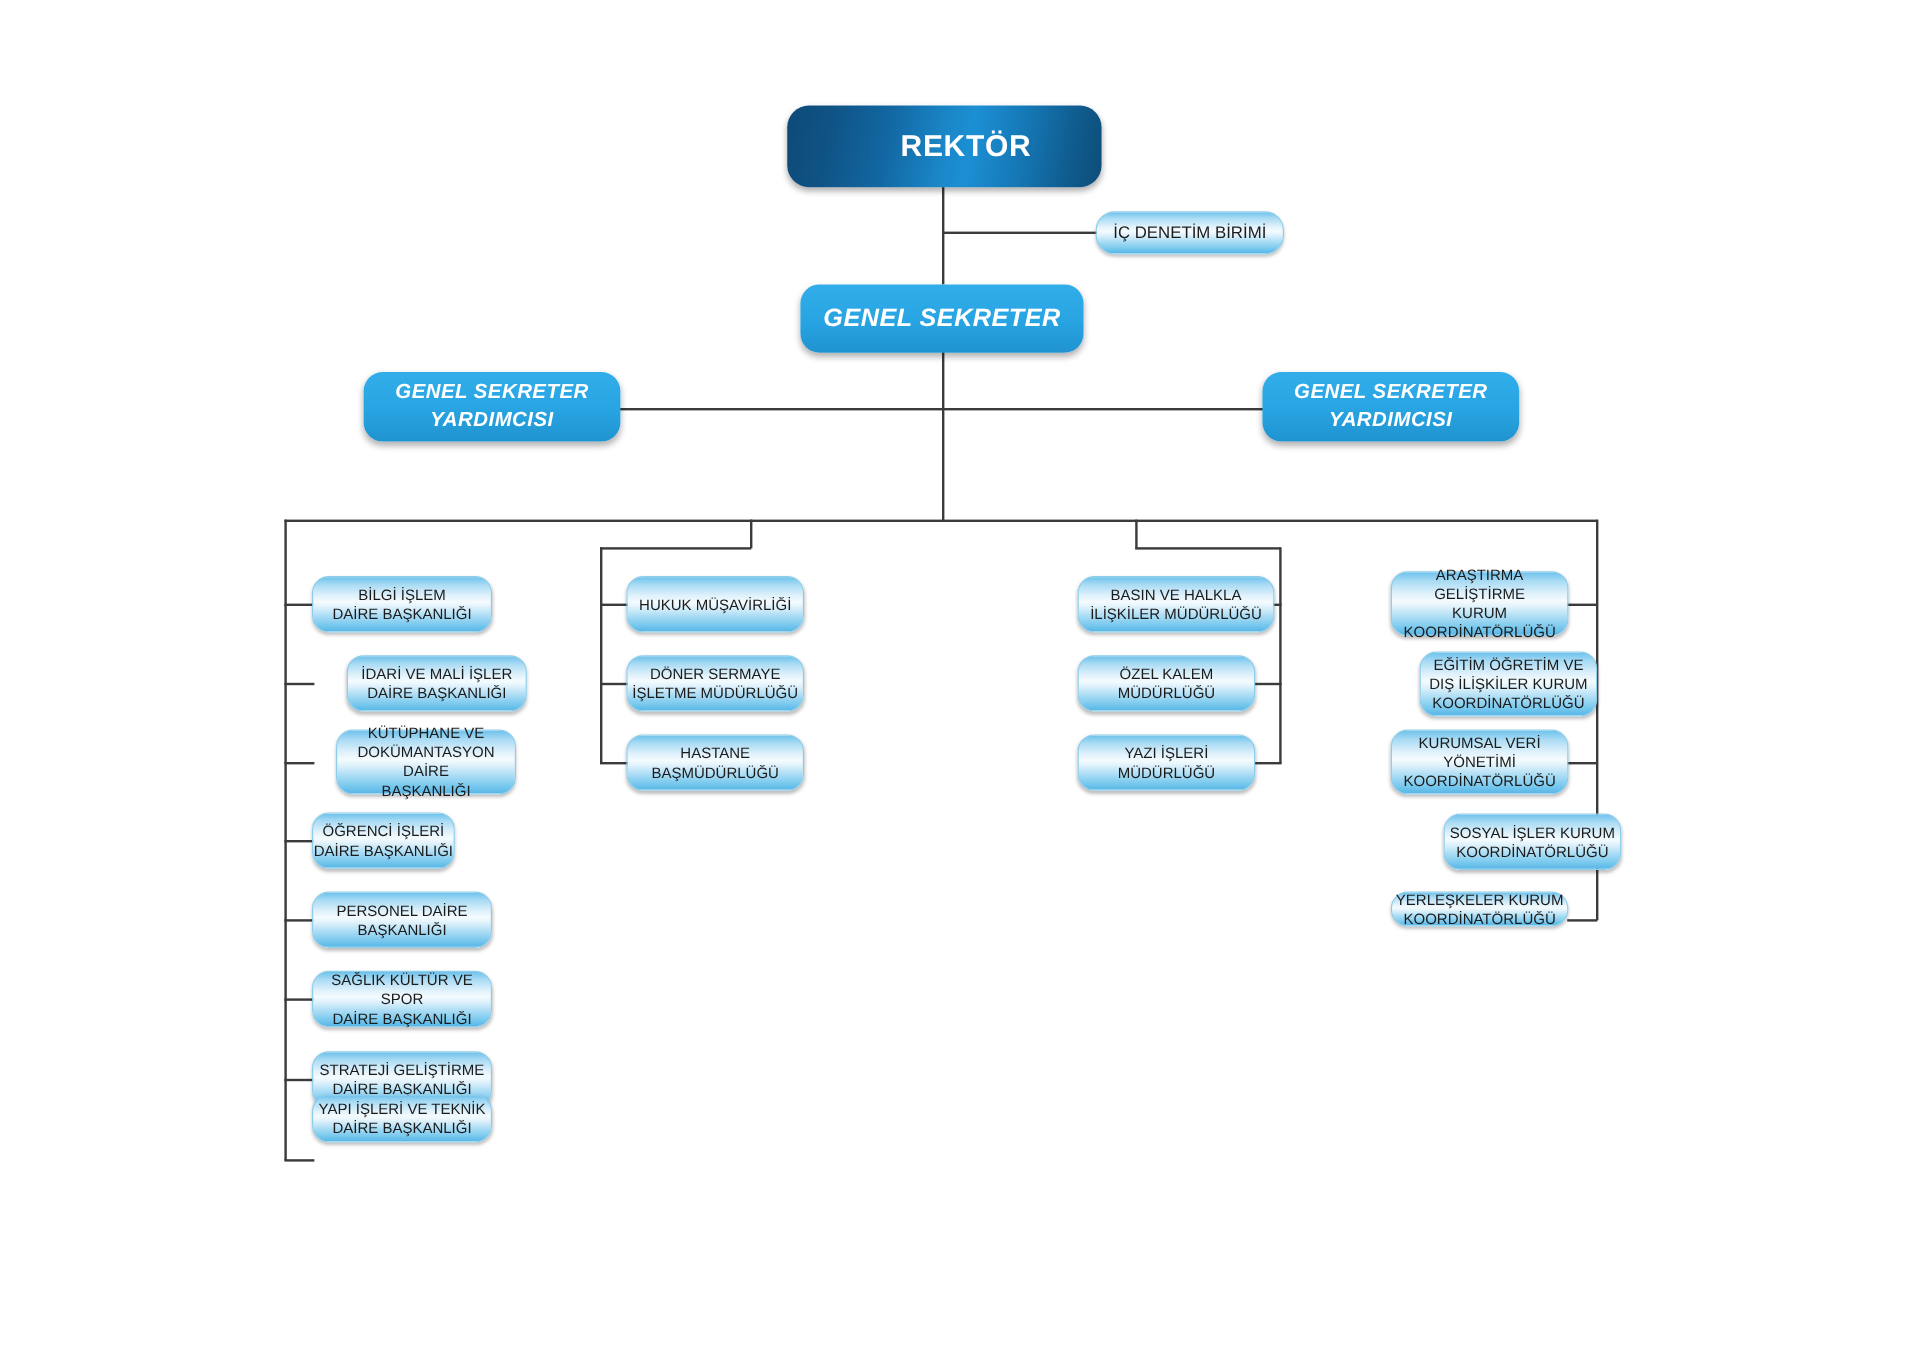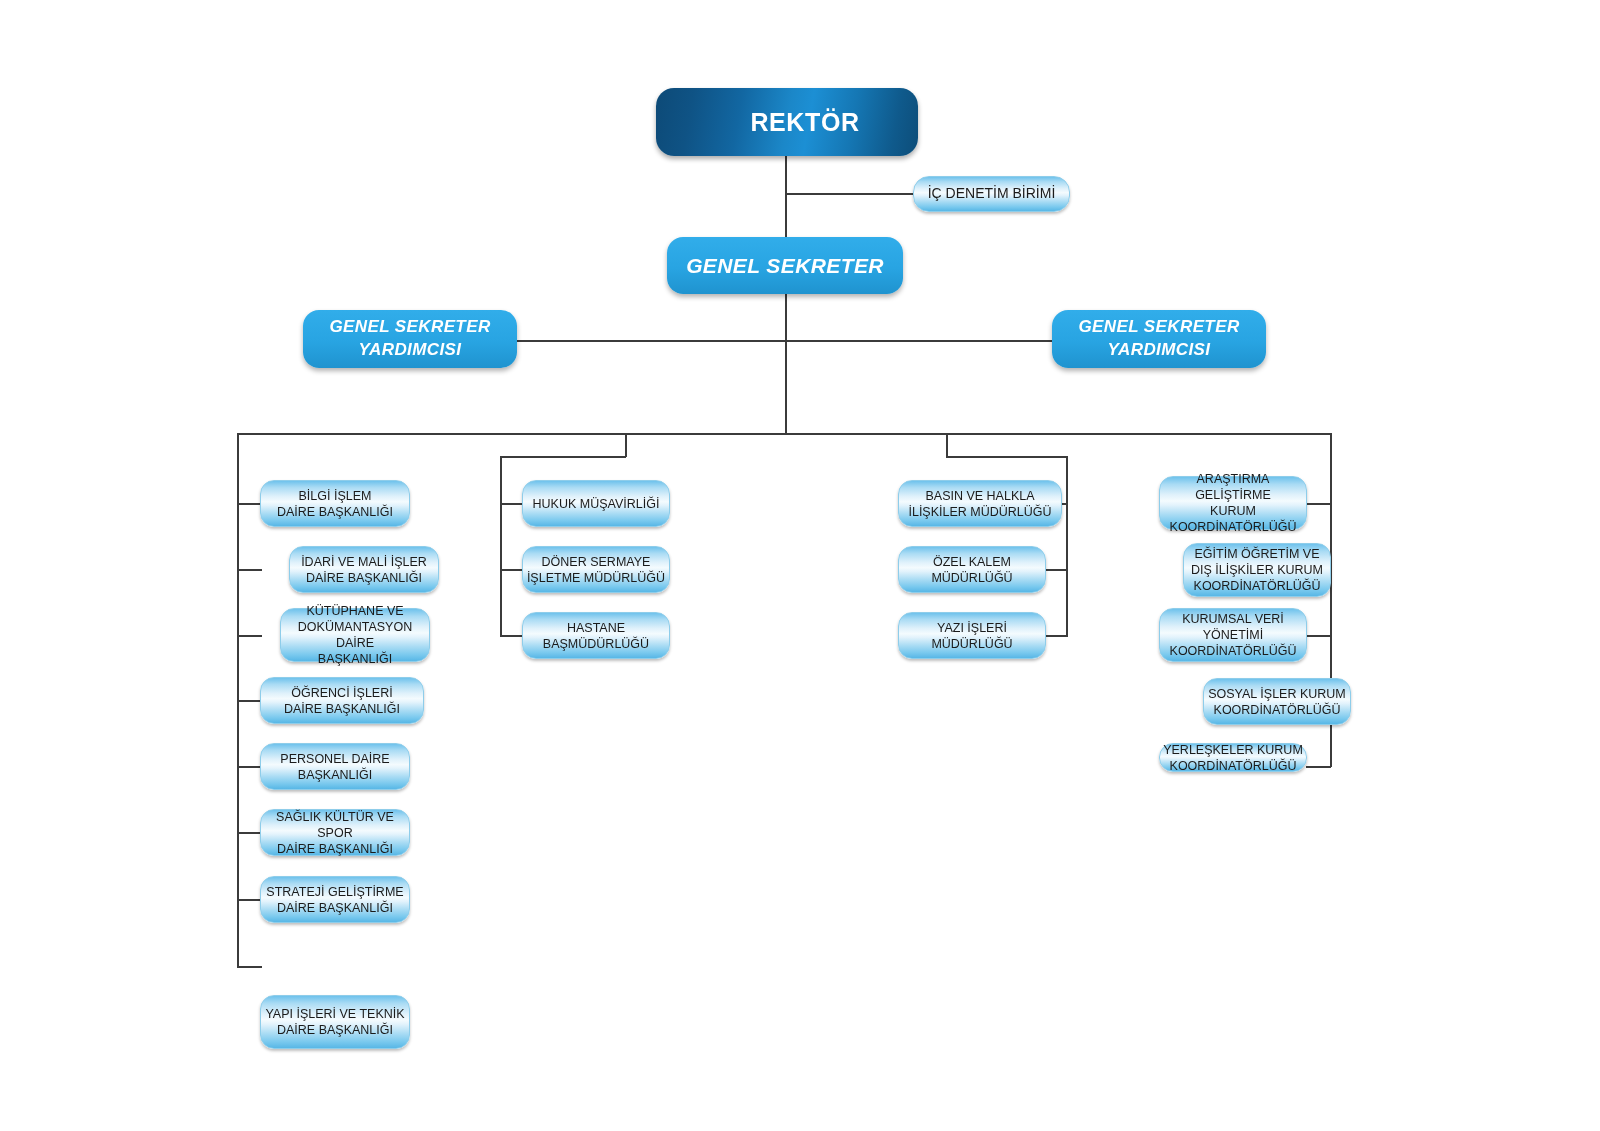--- a/index.html
+++ b/index.html
@@ -175,37 +175,37 @@
   </div>
   <div class="node node-light" style="left:260px; top:546px; width:150px; height:47px;margin-left:29px;">
     <span class="label">İDARİ VE MALİ İŞLER
 DAİRE BAŞKANLIĞI</span>
   </div>
   <div class="node node-light" style="left:260px; top:608px; width:150px; height:54px;margin-left:20px;">
     <span class="label">KÜTÜPHANE VE
 DOKÜMANTASYON DAİRE
 BAŞKANLIĞI</span>
   </div>
-  <div class="node node-light" style="left:260px; top:677px; width:164px; height:47px;">
+  <div class="node node-light" style="left:260px; top:677px; width:119px; height:47px;">
     <span class="label">ÖĞRENCİ İŞLERİ
 DAİRE BAŞKANLIĞI</span>
   </div>
   <div class="node node-light" style="left:260px; top:743px; width:150px; height:47px;">
     <span class="label">PERSONEL DAİRE
 BAŞKANLIĞI</span>
   </div>
   <div class="node node-light" style="left:260px; top:809px; width:150px; height:47px;">
     <span class="label">SAĞLIK KÜLTÜR VE SPOR
 DAİRE BAŞKANLIĞI</span>
   </div>
   <div class="node node-light" style="left:260px; top:876px; width:150px; height:47px;">
     <span class="label">STRATEJİ GELİŞTİRME
 DAİRE BAŞKANLIĞI</span>
   </div>
-  <div class="node node-light" style="left:260px; top:995px; width:150px; height:54px;">
+  <div class="node node-light" style="left:260px; top:912px; width:150px; height:40px;">
     <span class="label">YAPI İŞLERİ VE TEKNİK
 DAİRE BAŞKANLIĞI</span>
   </div>
 
   <div class="node node-light" style="left:522px; top:480px; width:148px; height:47px;">
     <span class="label">HUKUK MÜŞAVİRLİĞİ</span>
   </div>
   <div class="node node-light" style="left:522px; top:546px; width:148px; height:47px;">
     <span class="label">DÖNER SERMAYE
 İŞLETME MÜDÜRLÜĞÜ</span>

